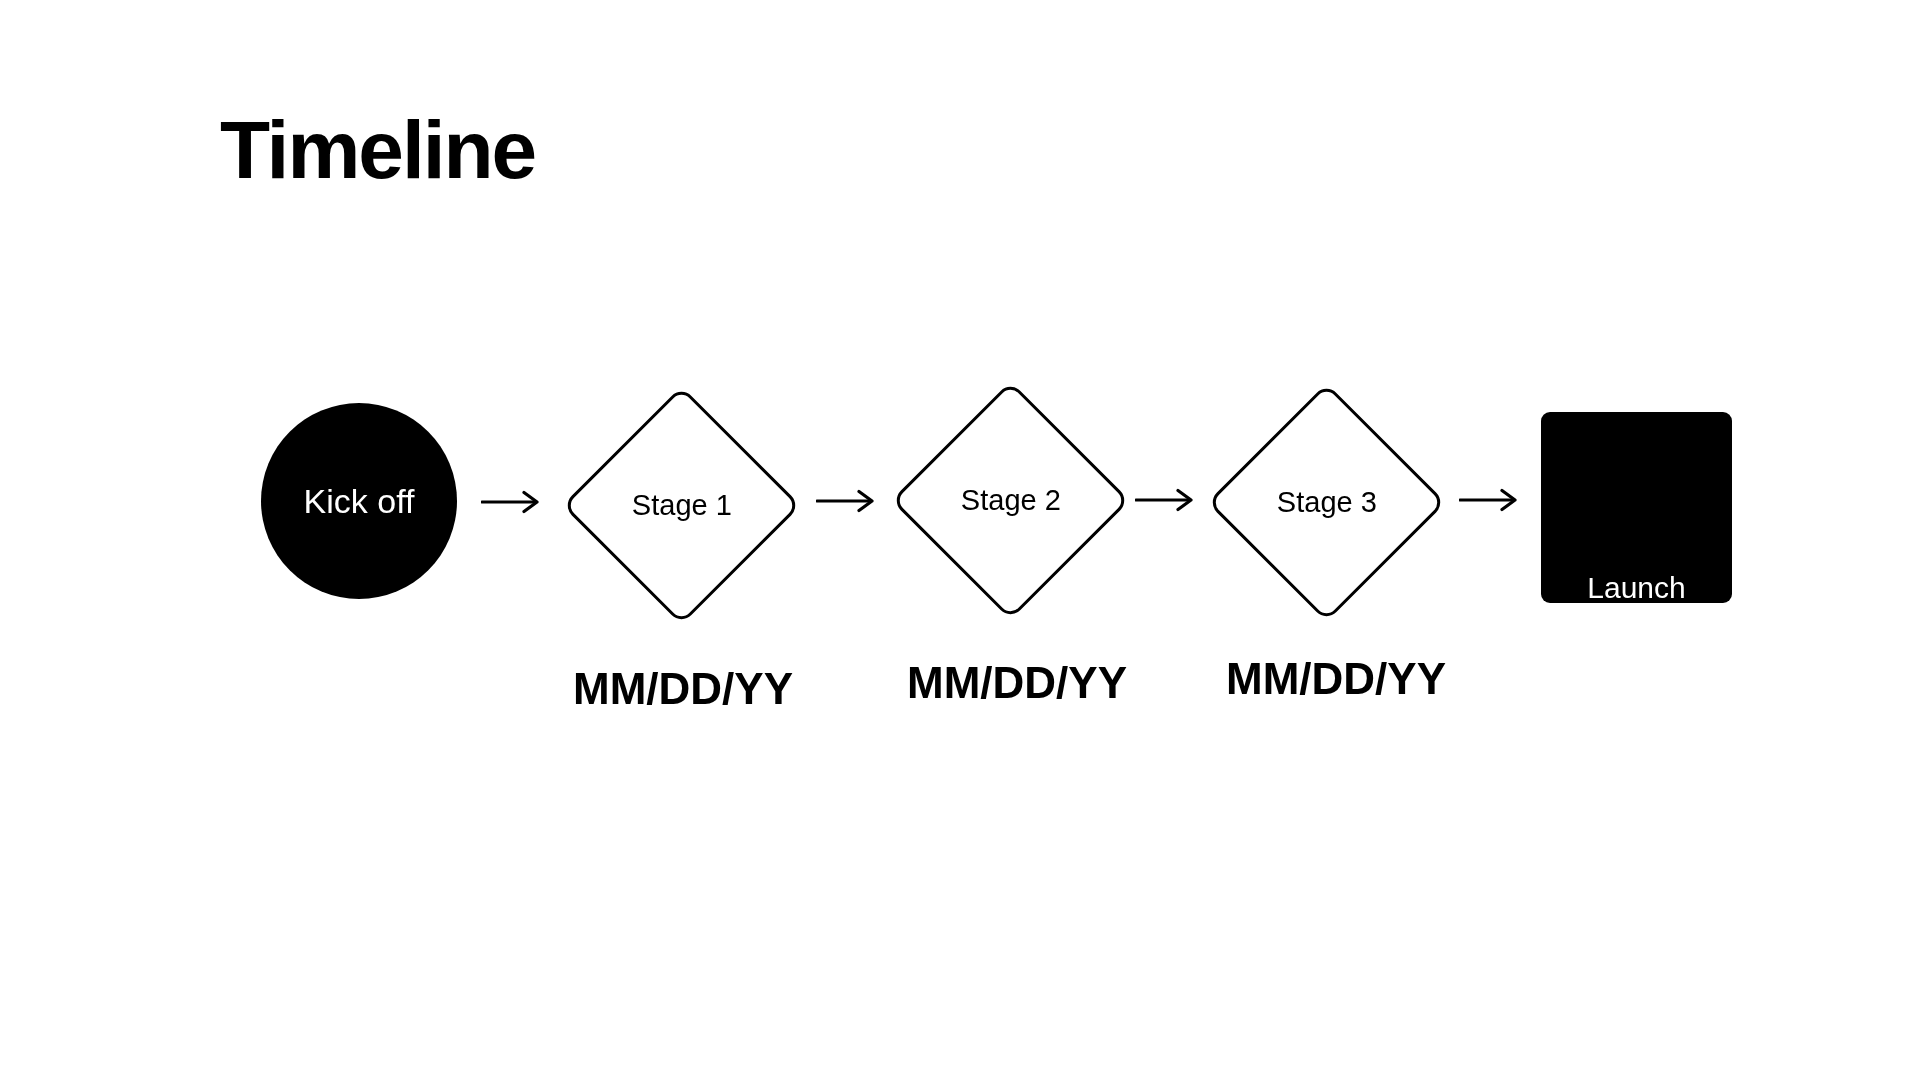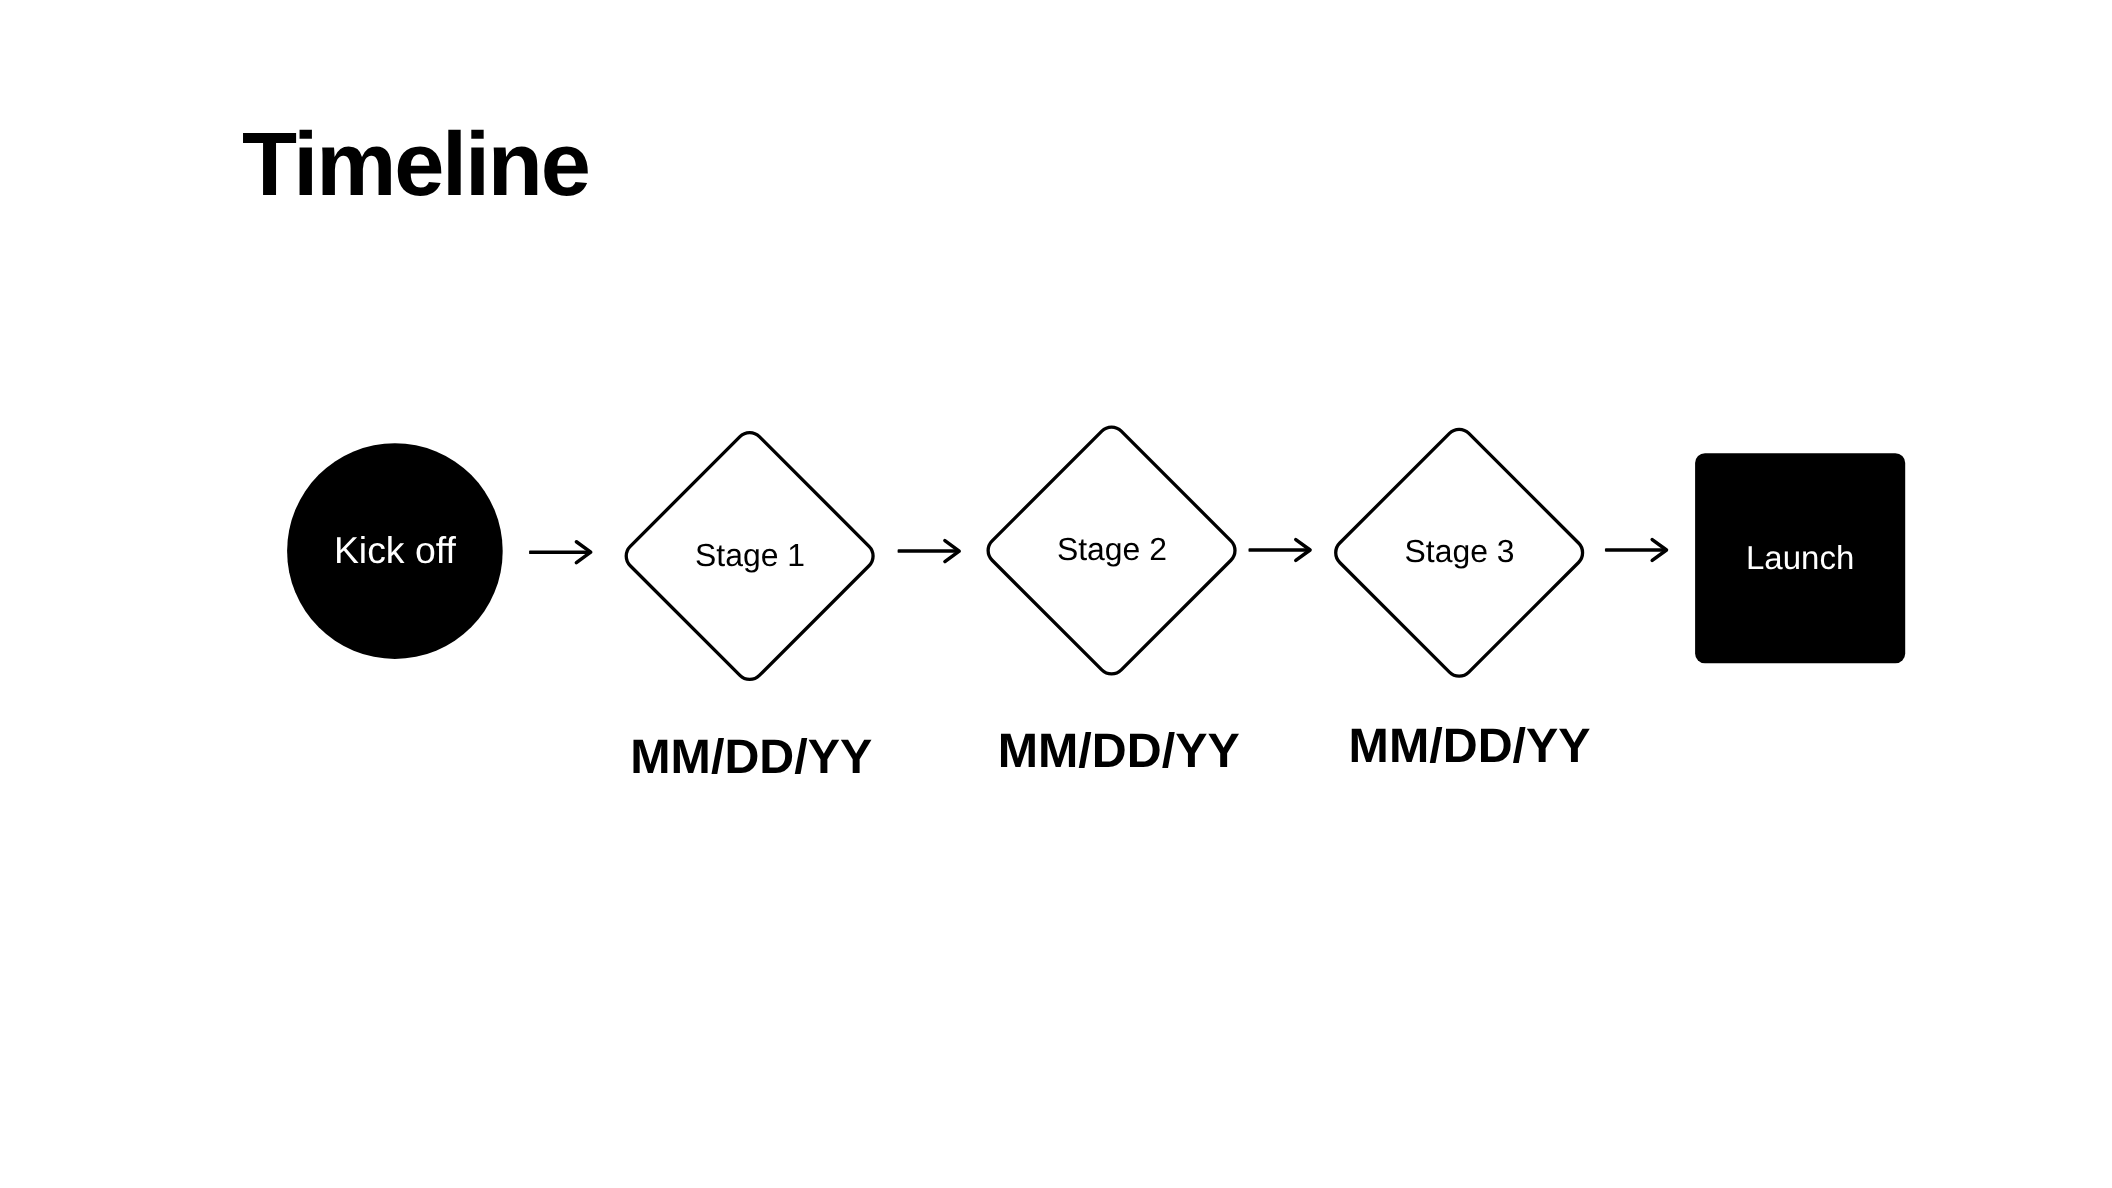--- a/index.html
+++ b/index.html
@@ -75,21 +75,21 @@
   .node-square {
     position: absolute;
     left: 1501px;
     top: 412px;
     width: 191px;
     height: 191px;
     border-radius: 9px;
     background: #000000;
     color: #ffffff;
     display: flex;
-    align-items: center;
+    align-items: flex-end;
     justify-content: center;
     font-size: 30px;
     line-height: 1;
     white-space: nowrap;
   }
 
   
   .arrow {
     position: absolute;
     width: 60px;

